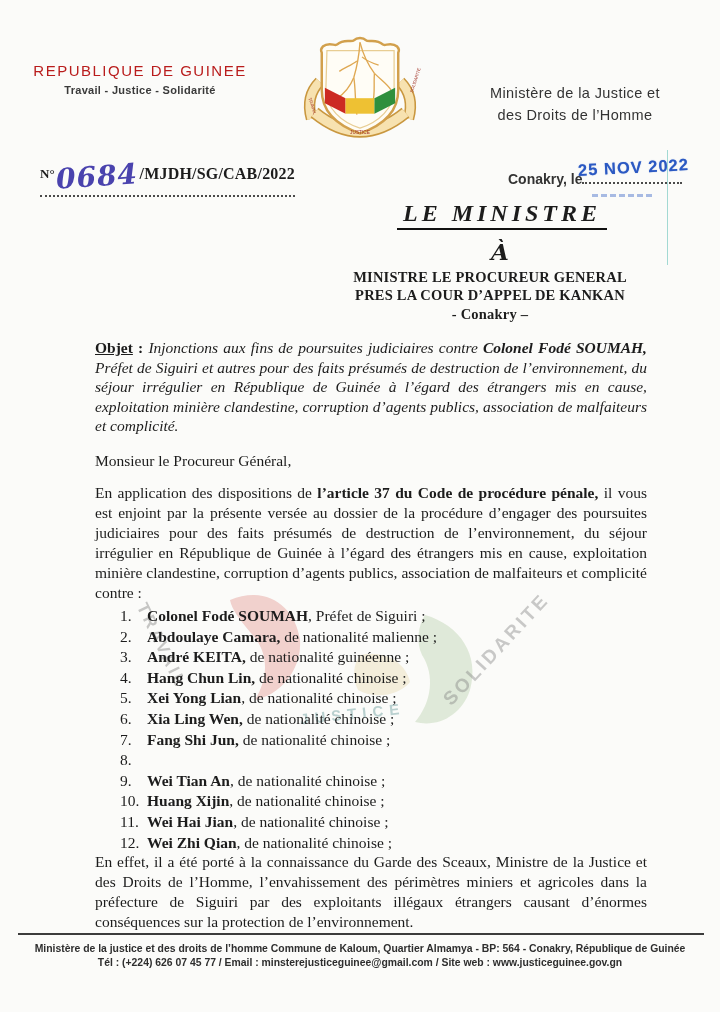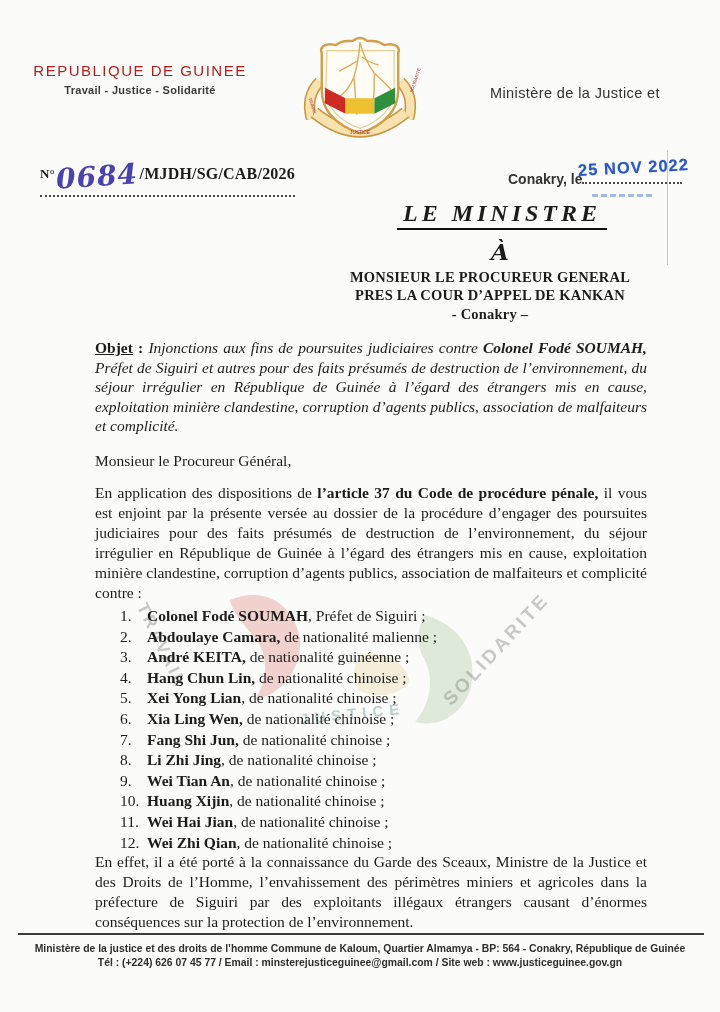--- a/index.html
+++ b/index.html
@@ -111,42 +111,43 @@
     <polygon points="46,66 74,66 74,81 46,81" fill="#eec133"></polygon>
     <polygon points="74,66 94,56 94,71 74,81" fill="#2f8f3d"></polygon>
 
     <text x="10" y="66" font-size="4.2" fill="#a23327" transform="rotate(72 10 66)" font-family="Liberation Sans, sans-serif">TRAVAIL</text>
     <text x="60" y="101" font-size="4.6" fill="#a23327" text-anchor="middle" font-family="Liberation Sans, sans-serif">JUSTICE</text>
     <text x="111" y="61" font-size="4.2" fill="#a23327" transform="rotate(-72 111 61)" font-family="Liberation Sans, sans-serif">SOLIDARITE</text>
   </svg>
 
   <div class="hdr-right">
     <div>Ministère de la Justice et</div>
+    <div>des Droits de l’Homme</div>
   </div>
 
   <div class="refline">
     <span class="ref-inner">
-      <span class="ref-prefix">N°</span><span class="ref-hand" style="color:#4a43ae;">0684</span><span class="ref-suffix">/MJDH/SG/CAB/2026</span>
+      <span class="ref-prefix">N°</span><span class="ref-hand" style="color:#4a43ae;">0684</span><span class="ref-suffix">/MJDH/SG/CAB/2022</span>
     </span>
   </div>
 
   <div class="dateline">
     <span>Conakry, le</span><span class="date-dots"></span>
   </div>
   <div class="stamp" style="color:#2b59c3;">25 NOV 2022</div>
   <div class="stamp-noise"></div>
   <div class="foldline"></div>
 
   <div class="ministre">
     <span>LE MINISTRE</span>
   </div>
 
   <div class="to-a">À</div>
   <div class="recipient">
-    <div>MONSIEUR LE PROCUREUR GENERAL</div>
+    <div>MINISTRE LE PROCUREUR GENERAL</div>
     <div>PRES LA COUR D’APPEL DE KANKAN</div>
     <div class="l3">- Conakry –</div>
   </div>
 
   <div class="para subject"><span style="font-weight: bold; text-decoration: underline;">Objet</span><span style="font-weight: bold;"> : </span><span style="font-style: italic;">Injonctions aux fins de poursuites judiciaires contre </span><span style="font-weight: bold; font-style: italic;">Colonel Fodé SOUMAH,</span><span style="font-style: italic;"> Préfet de Siguiri et autres pour des faits présumés de destruction de l’environnement, du séjour irrégulier en République de Guinée à l’égard des étrangers mis en cause, exploitation minière clandestine, corruption d’agents publics, association de malfaiteurs et complicité.</span></div>
 
   <div class="salutation">Monsieur le Procureur Général,</div>
 
   <div class="para body1"><span>En application des dispositions de </span><span style="font-weight: bold;">l’article 37 du Code de procédure pénale,</span><span> il vous est enjoint par la présente versée au dossier de la procédure d’engager des poursuites judiciaires pour des faits présumés de destruction de l’environnement, du séjour irrégulier en République de Guinée à l’égard des étrangers mis en cause, exploitation minière clandestine, corruption d’agents publics, association de malfaiteurs et complicité contre :</span></div>
 
@@ -174,21 +175,20 @@
       <div class="accused-row">
         <span class="accused-num">6.</span>
         <span><b>Xia Ling Wen,</b><span> de nationalité chinoise ;</span></span>
       </div>
       <div class="accused-row">
         <span class="accused-num">7.</span>
         <span><b>Fang Shi Jun,</b><span> de nationalité chinoise ;</span></span>
       </div>
       <div class="accused-row">
         <span class="accused-num">8.</span>
-        <span><b>Li Zhi Jing</b><span>, de nationalité chinoise ;</span></span>
       </div>
       <div class="accused-row">
         <span class="accused-num">9.</span>
         <span><b>Wei Tian An</b><span>, de nationalité chinoise ;</span></span>
       </div>
       <div class="accused-row">
         <span class="accused-num">10.</span>
         <span><b>Huang Xijin</b><span>, de nationalité chinoise ;</span></span>
       </div>
       <div class="accused-row">

